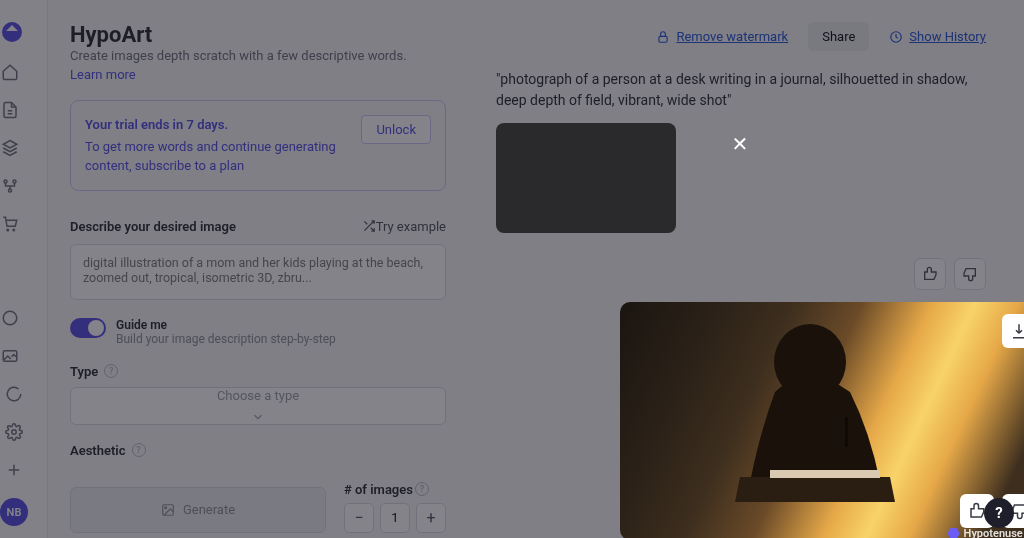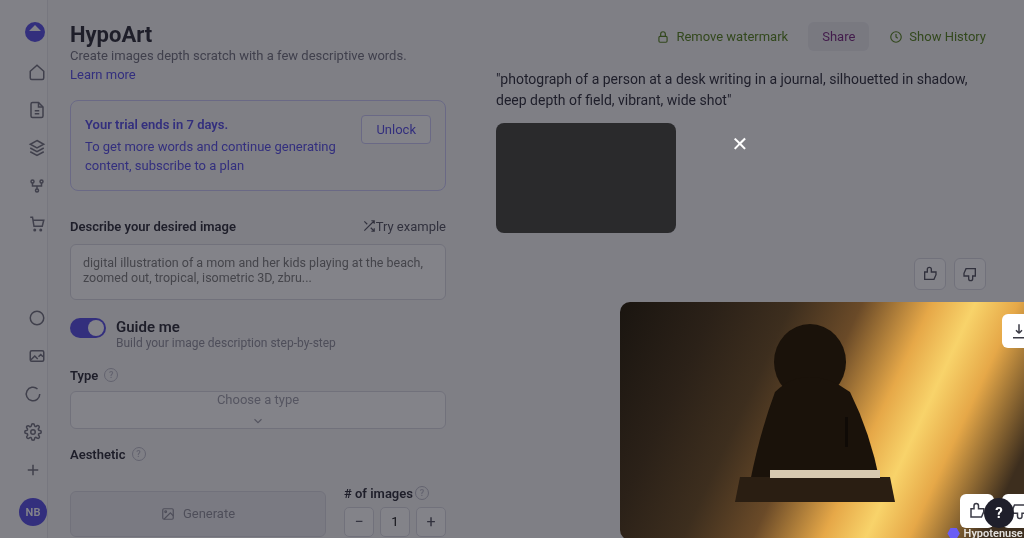--- a/index.html
+++ b/index.html
@@ -1,17 +1,17 @@
 <!DOCTYPE html>
 <html><head>
 <meta charset="utf-8">
 <style>
 * { margin:0; padding:0; box-sizing:border-box; font-family:-apple-system,BlinkMacSystemFont,"Segoe UI",Roboto,sans-serif; }
 body { width:1024px; height:538px; background:#f5f5f7; overflow:hidden; position:relative; }
-.sidebar { position:absolute; left:0; top:0; width:48px; height:100%; background:#fafafa; border-right:1px solid #e5e5e8; display:flex; flex-direction:column; align-items:flex-end; padding-top:20px; gap:18px; }
+.sidebar { position:absolute; left:0; top:0; width:48px; height:100%; background:#fafafa; border-right:1px solid #e5e5e8; display:flex; flex-direction:column; align-items:flex-start; padding-top:20px; gap:18px; }
 .sidebar .icon, .sidebar .icon-btm { width:20px; height:20px; color:#6b6b78; display:flex; align-items:center; justify-content:center; }
 .sidebar .logo { width:24px; height:24px; }
 .sidebar .bottom-group { margin-top:auto; display:flex; flex-direction:column; align-items:center; gap:18px; padding-bottom:12px; }
 .avatar { width:28px; height:28px; border-radius:50%; background:#4f46e5; color:#fff; font-size:11px; font-weight:600; display:flex; align-items:center; justify-content:center; }
 .main { position:absolute; left:48px; top:0; right:0; height:100%; display:flex; }
 .left-panel { width:420px; padding:22px 22px 0 22px; }
 .right-panel { flex:1; padding:22px 38px 0 28px; position:relative; }
 h1 { font-size:22px; font-weight:700; color:#1f1f2b; margin-bottom:0; }
 .subtitle { font-size:13px; color:#6b6b78; line-height:1.4; margin-bottom:2px; }
 .link { color:#4f46e5; font-size:13px; cursor:pointer; }
@@ -19,35 +19,35 @@
 .trial-text { font-size:13px; color:#4f46e5; line-height:1.5; }
 .trial-text .bold { font-weight:600; display:block; margin-bottom:2px; }
 .unlock-btn { border:1px solid #c7c6f5; background:#fff; color:#4f46e5; font-size:13px; padding:6px 14px; border-radius:4px; cursor:pointer; }
 .section-row { display:flex; justify-content:space-between; align-items:center; margin-top:28px; }
 .section-label { font-size:13px; font-weight:600; color:#1f1f2b; }
 .try-example { font-size:13px; color:#4b4b58; display:flex; align-items:center; cursor:pointer; }
 .textarea { margin-top:10px; width:100%; height:56px; border:1px solid #d8d8e0; border-radius:6px; padding:10px 12px; font-size:12.5px; color:#9a9aa6; resize:none; background:#fff; }
 .toggle-row { margin-top:14px; display:flex; align-items:flex-start; gap:10px; }
 .toggle { width:36px; height:20px; background:#4f46e5; border-radius:10px; position:relative; flex-shrink:0; cursor:pointer; }
 .toggle::after { content:""; position:absolute; right:2px; top:2px; width:16px; height:16px; background:#fff; border-radius:50%; }
-.toggle-labels .t1 { font-size:15px; font-weight:600; color:#1f1f2b; }
+.toggle-labels .t1 { font-size:12px; font-weight:600; color:#1f1f2b; }
 .toggle-labels .t2 { font-size:12px; color:#8a8a96; }
 .field-label { font-size:13px; font-weight:600; color:#1f1f2b; margin-top:18px; display:flex; align-items:center; gap:6px; }
 .info-dot { width:14px; height:14px; border:1px solid #b8b8c4; border-radius:50%; font-size:9px; color:#b8b8c4; display:inline-flex; align-items:center; justify-content:center; }
 .select { margin-top:8px; width:100%; height:38px; border:1px solid #d8d8e0; border-radius:6px; padding:0 12px; font-size:13px; color:#9a9aa6; background:#fff; display:flex; align-items:center; justify-content:space-between; cursor:pointer;flex-direction:column; }
 .bottom-row { margin-top:24px; display:flex; align-items:flex-end; gap:18px; }
 .generate-btn { flex:1; height:46px; border:1px solid #d8d8e0; background:#ececf0; border-radius:6px; color:#8a8a96; font-size:13px; display:flex; align-items:center; justify-content:center; gap:8px; cursor:pointer; }
 .num-group { display:flex; flex-direction:column; gap:6px; }
 .num-label { font-size:13px; font-weight:600; color:#1f1f2b; display:flex; align-items:center; gap:2px; }
 .stepper { display:flex; align-items:center; gap:6px; }
 .step-btn { width:30px; height:30px; border:1px solid #d8d8e0; border-radius:5px; background:#fff; font-size:16px; color:#4b4b58; display:flex; align-items:center; justify-content:center; cursor:pointer; }
 .step-val { width:30px; height:30px; border:1px solid #d8d8e0; border-radius:5px; display:flex; align-items:center; justify-content:center; font-size:13px; background:#fff; }
 .top-actions { display:flex; justify-content:flex-end; align-items:center; gap:20px; margin-bottom:18px; }
-.ta-link { font-size:13px; color:#4d7c0f; display:flex; align-items:center; gap:6px; cursor:pointer; }
-.share-btn { background:#e8e8ec; border:none; font-size:13px; color:#701a75; padding:7px 14px; border-radius:6px; cursor:pointer; }
+.ta-link { font-size:13px; color:#1d4ed8; text-decoration:underline; display:flex; align-items:center; gap:6px; cursor:pointer; }
+.share-btn { background:#e8e8ec; border:none; font-size:13px; color:#000000; padding:7px 14px; border-radius:6px; cursor:pointer; }
 .prompt-text { font-size:14px; color:#1f1f2b; line-height:1.5; margin-bottom:12px; }
 .thumb-placeholder { width:180px; height:110px; background:#3a3a32; border-radius:8px; }
 .feedback-row { position:absolute; right:38px; top:258px; display:flex; gap:8px; }
 .fb-btn { width:32px; height:32px; border:1px solid #d8d8e0; border-radius:6px; background:#fff; display:flex; align-items:center; justify-content:center; cursor:pointer; color:#4b4b58; }
 .overlay { position:absolute; inset:0; background:rgba(30,30,40,0.55); z-index:100; }
 .modal { position:absolute; left:310px; top:158px; width:428px; height:238px; border-radius:10px; overflow:hidden; z-index:101; background:linear-gradient(115deg,#1a1510 0%,#2b2118 18%,#3d2e1e 32%,#6a4a28 45%,#e6a848 58%,#f8d36a 66%,#e6a848 74%,#3d2e1e 88%);}
 .modal-close { position:absolute; right:-4px; top:-14px; width:28px; height:28px; color:#fff; font-size:20px; display:flex; align-items:center; justify-content:center; cursor:pointer; z-index:102; }
 .modal-wrap { position:absolute; left:310px; top:144px; width:440px; z-index:101; }
 .dl-btn { position:absolute; right:12px; top:12px; width:34px; height:34px; background:#fff; border-radius:6px; display:flex; align-items:center; justify-content:center; cursor:pointer; color:#3a3a45; }
 .modal-fb { position:absolute; right:12px; bottom:12px; display:flex; gap:8px; }

